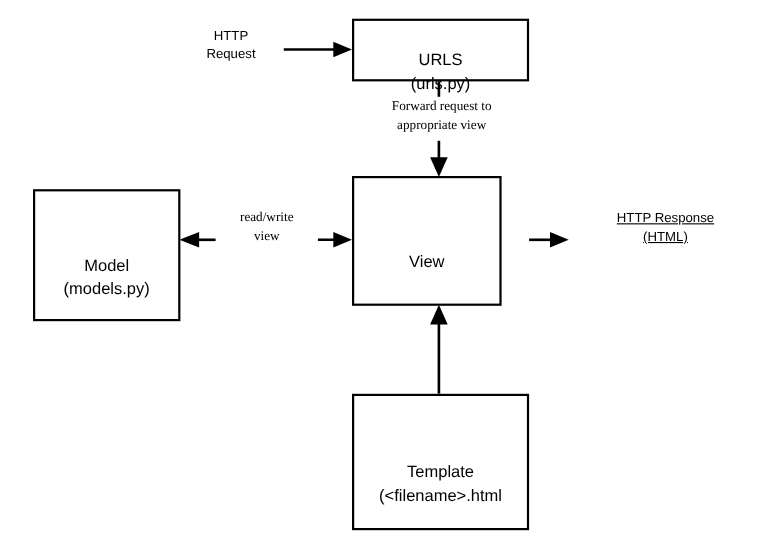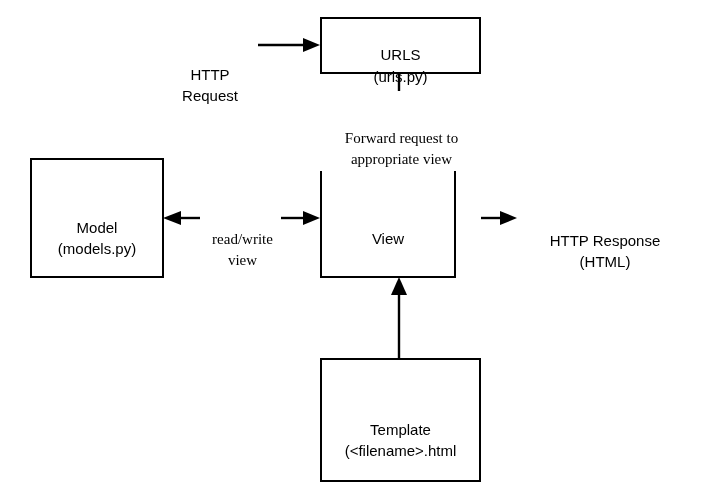--- a/index.html
+++ b/index.html
@@ -30,25 +30,24 @@
     line-height: 1.42;
     z-index: 2;
   }
   .node .line2 { white-space: nowrap; }
   .node .line1 { white-space: nowrap; margin-top: 40px; }
 
   .freetext {
     position: absolute;
     text-align: center;
     color: #000000;
-    font-size: 15px;
+    font-size: 12px;
     line-height: 1.42;
     white-space: nowrap;
     z-index: 3;
-    margin-top: 40px;
   }
   .freetext.boxed-bg {
     background: #ffffff;
     padding: 0 2px;
     font-family: Liberation Serif, serif;
   }
 
   svg.edges {
     position: absolute;
     left: 0;
@@ -105,21 +104,21 @@
       <line x1="399" y1="358" x2="399" y2="288"></line>
       <polygon points="399,277 391,295 407,295"></polygon>
     </g>
   </svg>
 
   <div class="node" style="left:320px; top:17px; width:161px; height:57px;">
     <span class="line1">URLS</span>
     <span class="line2">(urls.py)</span>
   </div>
 
-  <div class="node" style="left:30px; top:158px; width:134px; height:120px;">
+  <div class="node" style="left:30px; top:172px; width:134px; height:120px;">
     <span class="line1">Model</span>
     <span class="line2">(models.py)</span>
   </div>
 
   <div class="node" style="left:320px; top:160px; width:136px; height:118px;">
     <span class="line1">View</span>
   </div>
 
   <div class="node" style="left:320px; top:358px; width:161px; height:124px;">
     <span class="line1">Template</span>
@@ -134,18 +133,18 @@
   <div class="freetext boxed-bg" style="left:311px; top:88px; width:177px;">
     <div>Forward request to</div>
     <div>appropriate view</div>
   </div>
 
   <div class="freetext boxed-bg" style="left:196px; top:189px; width:89px;">
     <div>read/write</div>
     <div>view</div>
   </div>
 
-  <div class="freetext" style="left:525px; top:190px; width:160px;">
+  <div class="freetext" style="left:525px; top:190px; width:160px;text-decoration:underline;">
     <div>HTTP Response</div>
     <div>(HTML)</div>
   </div>
 
 </div>
 
 </body></html>

